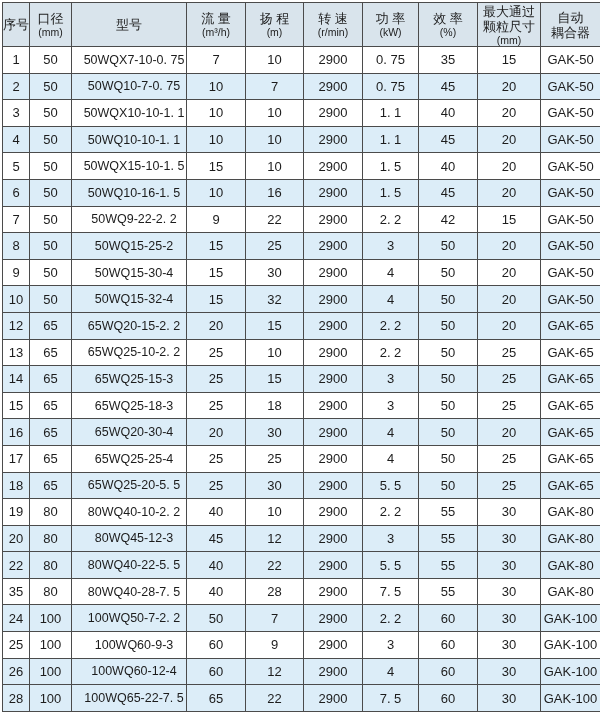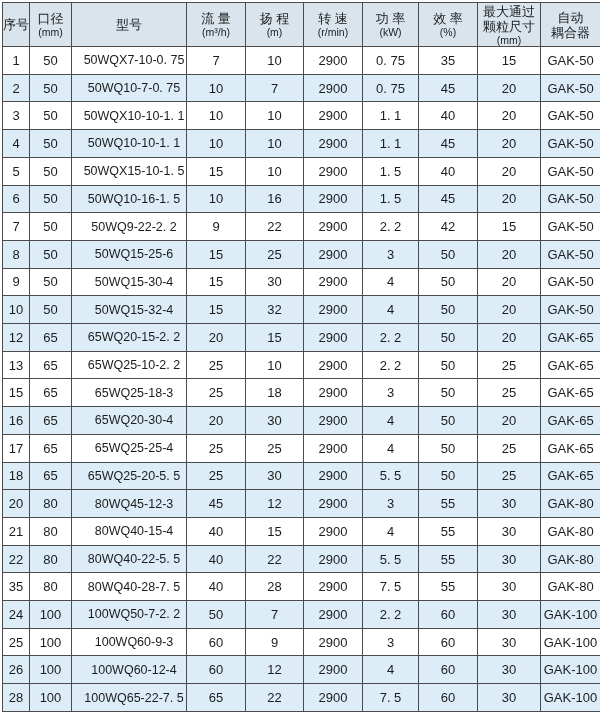--- a/index.html
+++ b/index.html
@@ -201,21 +201,21 @@
           <td>22</td>
           <td>2900</td>
           <td>2. 2</td>
           <td>42</td>
           <td>15</td>
           <td>GAK-50</td>
         </tr>
         <tr class="alt">
           <td>8</td>
           <td>50</td>
-          <td class="model-cell">50WQ15-25-6</td>
+          <td class="model-cell">50WQ15-25-2</td>
           <td>15</td>
           <td>25</td>
           <td>2900</td>
           <td>3</td>
           <td>50</td>
           <td>20</td>
           <td>GAK-50</td>
         </tr>
         <tr>
           <td>9</td>
@@ -258,20 +258,32 @@
           <td>65</td>
           <td class="model-cell">65WQ25-10-2. 2</td>
           <td>25</td>
           <td>10</td>
           <td>2900</td>
           <td>2. 2</td>
           <td>50</td>
           <td>25</td>
           <td>GAK-65</td>
         </tr>
+        <tr class="alt">
+          <td>14</td>
+          <td>65</td>
+          <td class="model-cell">65WQ25-15-3</td>
+          <td>25</td>
+          <td>15</td>
+          <td>2900</td>
+          <td>3</td>
+          <td>50</td>
+          <td>25</td>
+          <td>GAK-65</td>
+        </tr>
         <tr>
           <td>15</td>
           <td>65</td>
           <td class="model-cell">65WQ25-18-3</td>
           <td>25</td>
           <td>18</td>
           <td>2900</td>
           <td>3</td>
           <td>50</td>
           <td>25</td>
@@ -305,41 +317,41 @@
           <td>18</td>
           <td>65</td>
           <td class="model-cell">65WQ25-20-5. 5</td>
           <td>25</td>
           <td>30</td>
           <td>2900</td>
           <td>5. 5</td>
           <td>50</td>
           <td>25</td>
           <td>GAK-65</td>
+        </tr>
+        <tr>
+          <td>19</td>
+          <td>80</td>
+          <td class="model-cell">80WQ40-10-2. 2</td>
+          <td>40</td>
+          <td>10</td>
+          <td>2900</td>
+          <td>2. 2</td>
+          <td>55</td>
+          <td>30</td>
+          <td>GAK-80</td>
         </tr>
         <tr class="alt">
           <td>20</td>
           <td>80</td>
           <td class="model-cell">80WQ45-12-3</td>
           <td>45</td>
           <td>12</td>
           <td>2900</td>
           <td>3</td>
-          <td>55</td>
-          <td>30</td>
-          <td>GAK-80</td>
-        </tr>
-        <tr>
-          <td>21</td>
-          <td>80</td>
-          <td class="model-cell">80WQ40-15-4</td>
-          <td>40</td>
-          <td>15</td>
-          <td>2900</td>
-          <td>4</td>
           <td>55</td>
           <td>30</td>
           <td>GAK-80</td>
         </tr>
         <tr class="alt">
           <td>22</td>
           <td>80</td>
           <td class="model-cell">80WQ40-22-5. 5</td>
           <td>40</td>
           <td>22</td>

